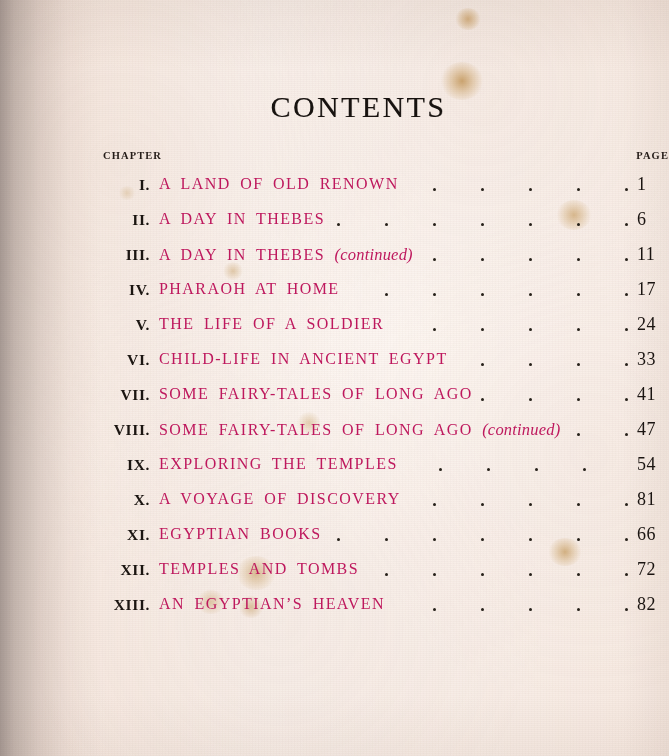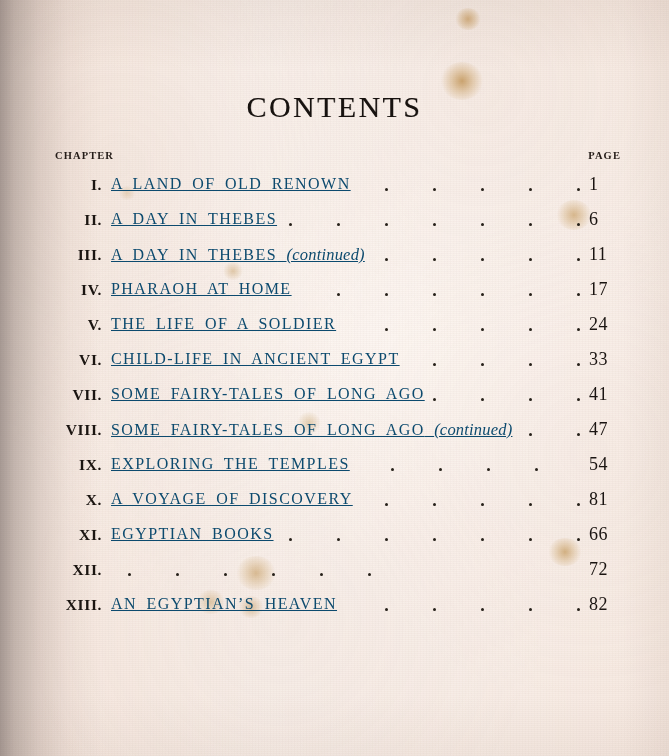--- a/index.html
+++ b/index.html
@@ -83,20 +83,21 @@
   .fox {
     position: absolute;
     border-radius: 50%;
     pointer-events: none;
   }
 
   
   #content {
     position: absolute;
     inset: 0;
+    margin-left: 48px;
   }
 
   #title {
     position: absolute;
     left: 0;
     right: 0;
     top: 90px;
     text-align: center;
     font-size: 30px;
     letter-spacing: 2.4px;
@@ -155,23 +156,22 @@
     padding-top: 2px;
   }
 
   .title-cell {
     flex: 0 0 auto;
     padding-left: 9px;
     padding-top: 1px;
     font-size: 16px;
     letter-spacing: 1.45px;
     word-spacing: 4px;
-    color: #0c4a6e;
+    color: #be185d;
     white-space: nowrap;
-    text-decoration: underline;
   }
 
   .cont {
     font-style: italic;
     letter-spacing: 0.2px;
     word-spacing: 0;
     font-size: 16.5px;
   }
 
   .leaders {
@@ -378,20 +378,21 @@
               <span class="dot" style="left: 207px;"></span>
               <span class="dot" style="left: 159px;"></span>
               <span class="dot" style="left: 111px;"></span>
               <span class="dot" style="left: 63px;"></span>
               <span class="dot" style="left: 15px;"></span>
             </div>
             <div class="page">66</div>
           </div>
           <div class="entry">
             <div class="num">XII.</div>
+            <div class="title-cell"><span>TEMPLES AND TOMBS</span></div>
             <div class="leaders">
               <span class="dot" style="left: 266px;"></span>
               <span class="dot" style="left: 218px;"></span>
               <span class="dot" style="left: 170px;"></span>
               <span class="dot" style="left: 122px;"></span>
               <span class="dot" style="left: 74px;"></span>
               <span class="dot" style="left: 26px;"></span>
             </div>
             <div class="page">72</div>
           </div>

